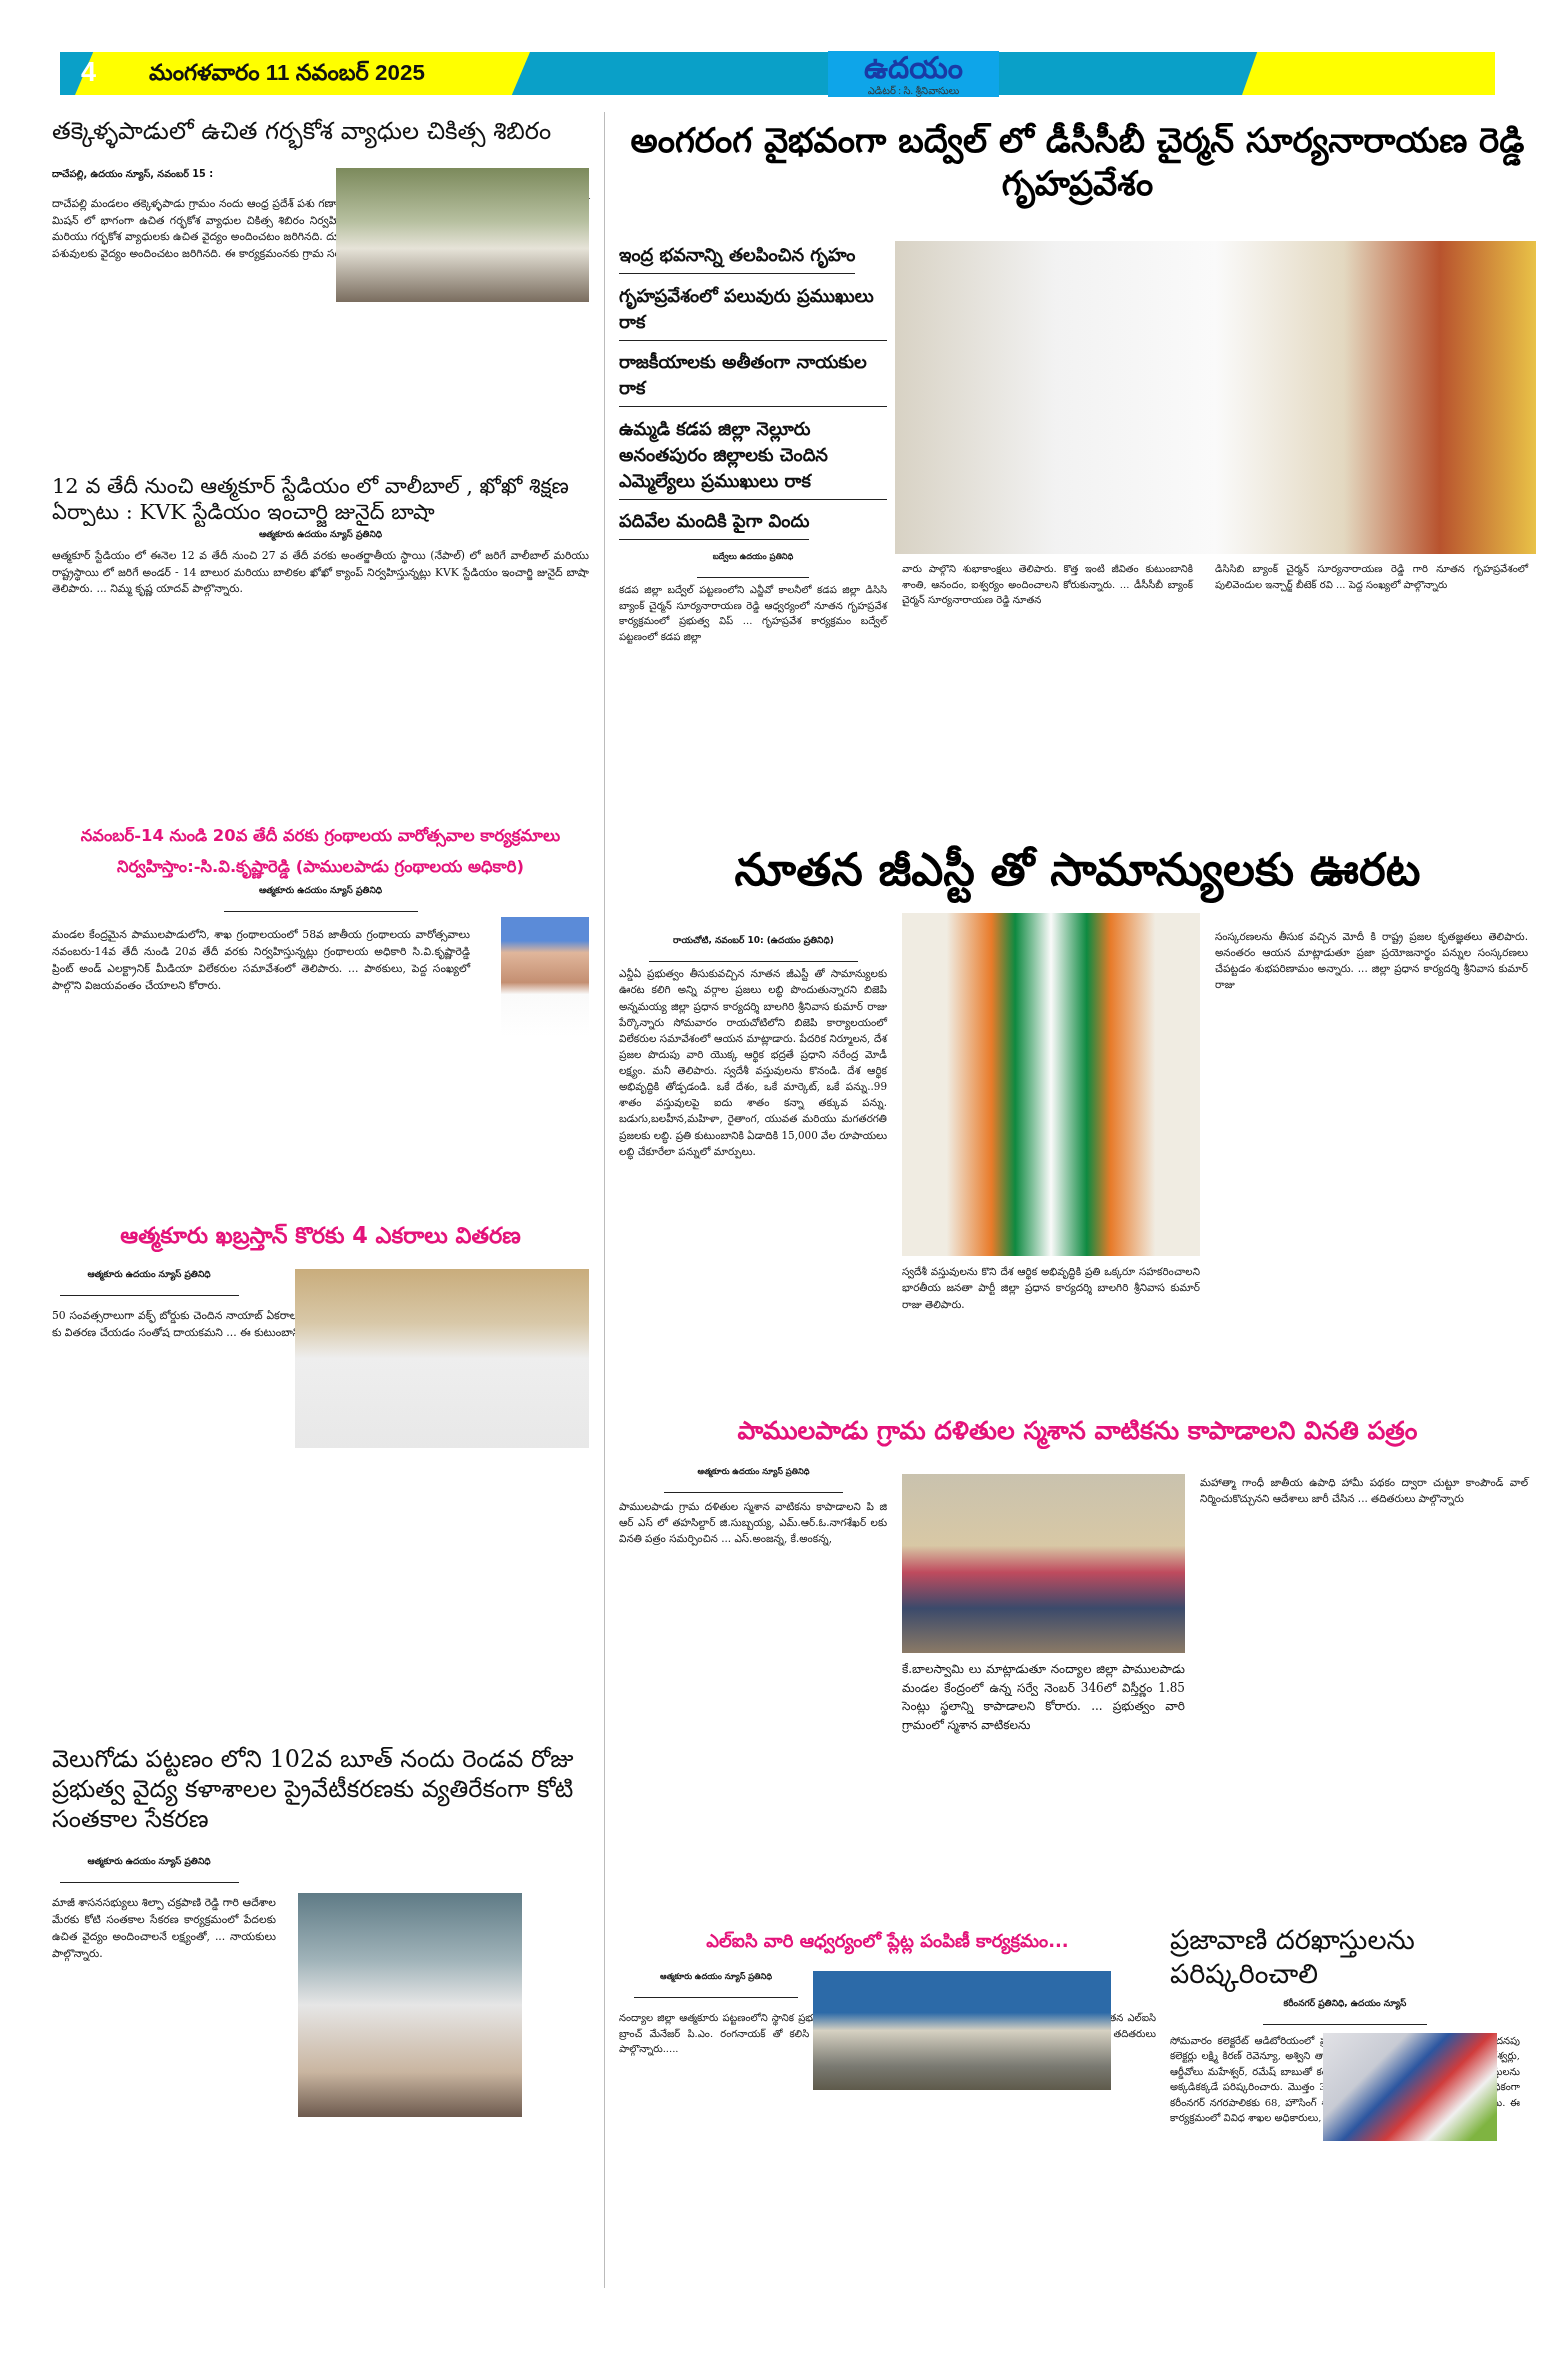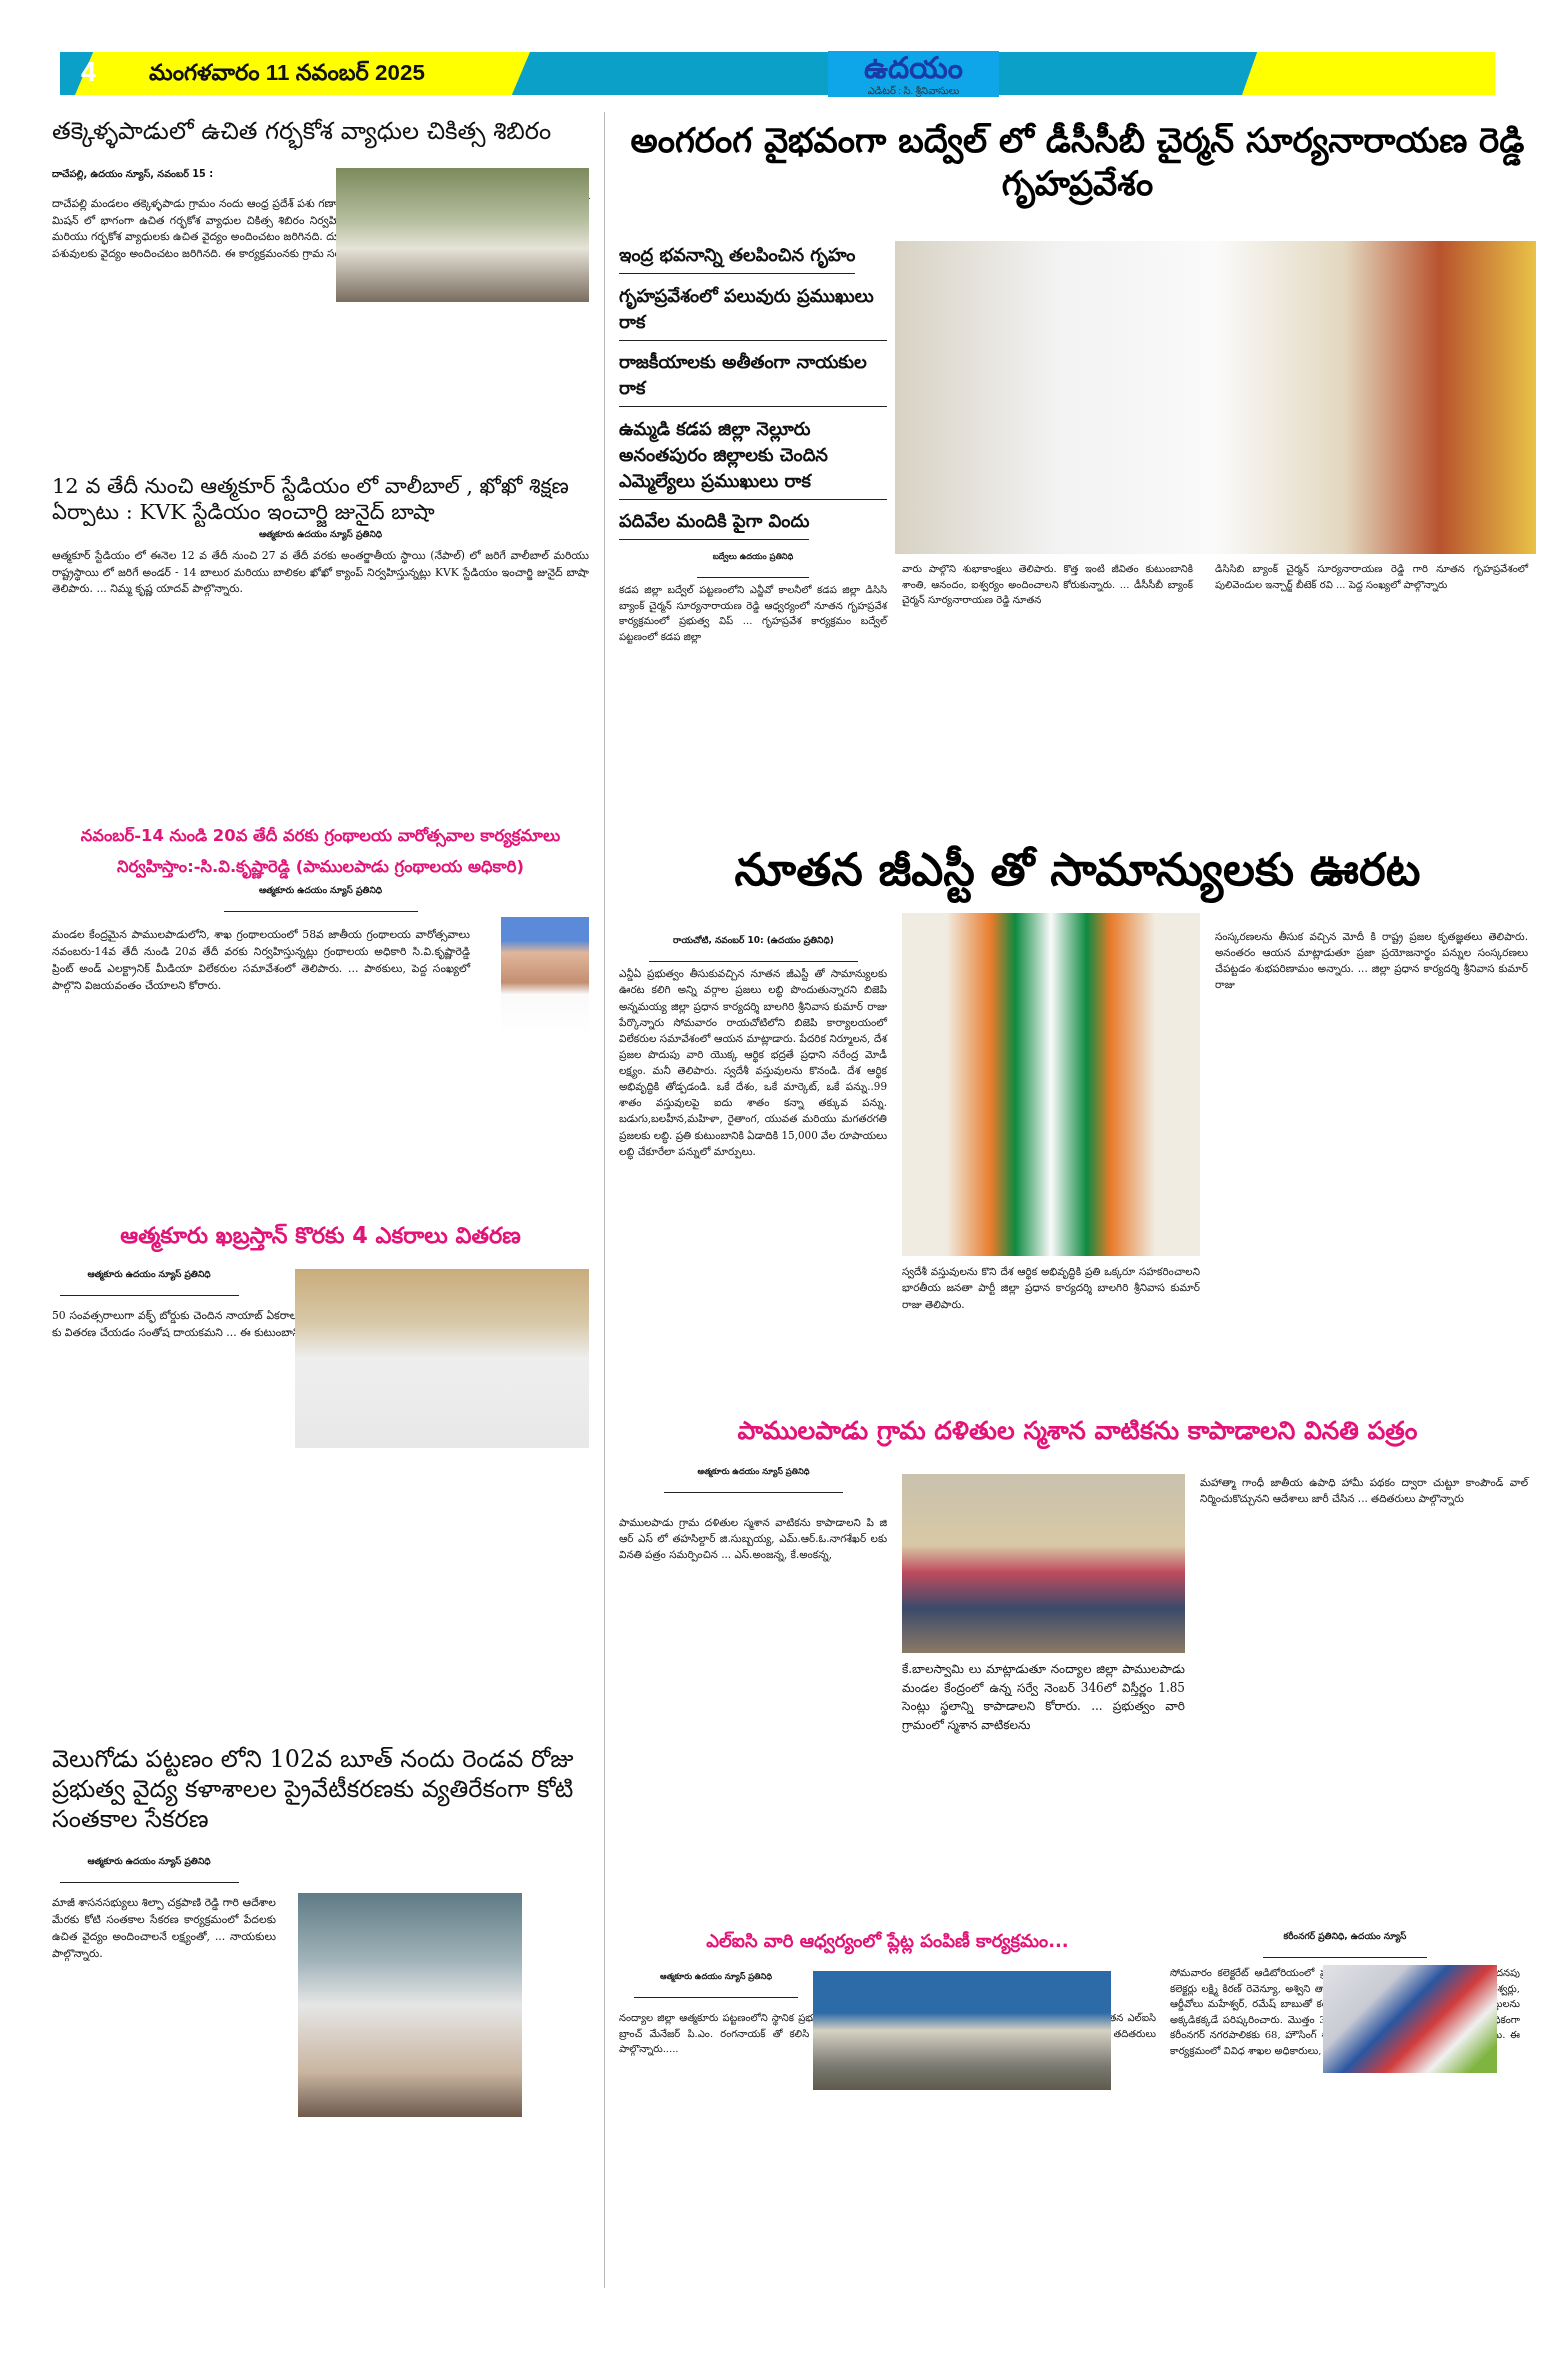--- a/index.html
+++ b/index.html
@@ -108,36 +108,37 @@
     <div class="photo" style="left:283px;top:-22.4px;width:298px;height:343px;background:linear-gradient(90deg,#f0ece2 0%,#f0ece2 15%,#e87b2a 30%,#0e8a41 38%,#fafafa 50%,#0e8a41 62%,#e87b2a 70%,#f0ece2 85%);"></div>
     <p class="body abs" style="left:283px;top:328px;width:298px;margin:0;font-size:10.4px;">స్వదేశీ వస్తువులను కొని దేశ ఆర్థిక అభివృద్ధికి ప్రతి ఒక్కరూ సహకరించాలని భారతీయ జనతా పార్టీ జిల్లా ప్రధాన కార్యదర్శి బాలగిరి శ్రీనివాస కుమార్ రాజు తెలిపారు.</p>
     <p class="body abs" style="left:596px;top:-7.5px;width:313px;margin:0;font-size:10.4px;">సంస్కరణలను తీసుక వచ్చిన మోదీ కి రాష్ట్ర ప్రజల కృతజ్ఞతలు తెలిపారు. అనంతరం ఆయన మాట్లాడుతూ ప్రజా ప్రయోజనార్థం పన్నుల సంస్కరణలు చేపట్టడం శుభపరిణామం అన్నారు. ... జిల్లా ప్రధాన కార్యదర్శి శ్రీనివాస కుమార్ రాజు</p>
   </div>
 </div>
 
 <div class="abs" style="left:619px;top:1416px;width:917px;">
   <h2 class="hd-pink" style="font-size:25px;">పాములపాడు గ్రామ దళితుల స్మశాన వాటికను కాపాడాలని వినతి పత్రం</h2>
   <div style="position:relative;margin-top:15px;height:417px;">
     <div class="byline" style="width:179px;margin-left:45px;font-size:8.2px;">ఆత్మకూరు ఉదయం న్యూస్ ప్రతినిధి</div>
-    <p class="body abs" style="left:0;top:48px;width:268px;margin:0;font-size:10.4px;">పాములపాడు గ్రామ దళితుల స్మశాన వాటికను కాపాడాలని పి జి ఆర్ ఎస్ లో తహసిల్దార్ జి.సుబ్బయ్య, ఎమ్.ఆర్.ఓ.నాగశేఖర్ లకు వినతి పత్రం సమర్పించిన ... ఎస్.అంజన్న, కే.అంకన్న,</p>
+    <p class="body abs" style="left:0;top:32px;width:268px;margin:0;font-size:10.4px;">పాములపాడు గ్రామ దళితుల స్మశాన వాటికను కాపాడాలని పి జి ఆర్ ఎస్ లో తహసిల్దార్ జి.సుబ్బయ్య, ఎమ్.ఆర్.ఓ.నాగశేఖర్ లకు వినతి పత్రం సమర్పించిన ... ఎస్.అంజన్న, కే.అంకన్న,</p>
     <div class="photo" style="left:283px;top:7.5px;width:283px;height:179px;background:linear-gradient(180deg,#c9c2ae 0%,#d8c8a5 40%,#bf4b5e 55%,#3b4a6b 75%,#8b7a66 100%);"></div>
     <p class="body abs" style="left:283px;top:194px;width:283px;margin:0;font-size:12px;">కే.బాలస్వామి లు మాట్లాడుతూ నంద్యాల జిల్లా పాములపాడు మండల కేంద్రంలో ఉన్న సర్వే నెంబర్ 346లో విస్తీర్ణం 1.85 సెంట్లు స్థలాన్ని కాపాడాలని కోరారు. ... ప్రభుత్వం వారి గ్రామంలో స్మశాన వాటికలను</p>
     <p class="body abs" style="left:581px;top:7.5px;width:328px;margin:0;font-size:10.4px;">మహాత్మా గాంధీ జాతీయ ఉపాధి హామీ పథకం ద్వారా చుట్టూ కాంపౌండ్ వాల్ నిర్మించుకొచ్చునని ఆదేశాలు జారీ చేసిన ... తదితరులు పాల్గొన్నారు</p>
   </div>
 </div>
 
 <div class="abs" style="left:619px;top:1930px;width:537px;">
   <h2 class="hd-pink" style="font-size:18px;">ఎల్ఐసి వారి ఆధ్వర్యంలో ప్లేట్ల పంపిణీ కార్యక్రమం...</h2>
   <div style="position:relative;margin-top:15px;">
     <div class="photo" style="left:194px;top:0;width:298px;height:119px;background:linear-gradient(180deg,#2c6aa8 0%,#2c6aa8 35%,#d6d1c2 50%,#7a7a72 80%,#5e5a4b 100%);"></div>
     <div class="byline" style="width:164px;margin-left:15px;font-size:8.2px;">ఆత్మకూరు ఉదయం న్యూస్ ప్రతినిధి</div>
     <p class="body" style="margin:12px 0 0;font-size:10px;">నంద్యాల జిల్లా ఆత్మకూరు పట్టణంలోని స్థానిక ప్రభుత్వ బాలికల ఉన్నత పాఠశాలలో ప్రధాన ఉపాధ్యాయులు ఉమా రాణి అధ్యక్షతన ఎల్ఐసి బ్రాంచ్ మేనేజర్ పి.ఎం. రంగనాయక్ తో కలిసి 350 ప్లేట్ల పంపిణీ కార్యక్రమం నిర్వహించడం జరిగినది. ... ఇస్మాయిల్ తదితరులు పాల్గొన్నారు.....</p>
   </div>
 </div>
 
 <div class="abs" style="left:1170px;top:1923px;width:350px;">
+  <h2 class="hd-thin" style="font-size:27px;font-family:'DejaVu Sans',sans-serif;">ప్రజావాణి దరఖాస్తులను పరిష్కరించాలి</h2>
   <div class="byline" style="width:164px;margin:7.5px auto 7.5px;font-size:9px;">కరీంనగర్ ప్రతినిధి, ఉదయం న్యూస్</div>
   <div style="position:relative;">
     <div class="photo" style="left:153px;top:0;width:174px;height:108px;background:linear-gradient(135deg,#e2e2e6 0%,#c8cbd4 30%,#2c56a0 45%,#d13c3c 60%,#f0f0f0 75%,#7fb441 90%);"></div>
     <p class="body" style="margin:0;font-size:10px;">సోమవారం కలెక్టరేట్ ఆడిటోరియంలో ప్రజావాణి నిర్వహించారు. ఈ సందర్భంగా అదనపు కలెక్టర్లు లక్ష్మి కిరణ్ రెవెన్యూ, అశ్విని తానాజీ వాకడే స్థానిక సంస్థలు, డీఆర్ఓ వెంకటేశ్వర్లు, ఆర్డీవోలు మహేశ్వర్, రమేష్ బాబుతో కలిసి దరఖాస్తులు స్వీకరించారు. కొన్ని దరఖాస్తులను అక్కడికక్కడే పరిష్కరించారు. మొత్తం 339 దరఖాస్తులు వచ్చాయి. ఇందులో అత్యధికంగా కరీంనగర్ నగరపాలికకు 68, హౌసింగ్ శాఖకు సంబంధించి 43 దరఖాస్తులు వచ్చాయి. ఈ కార్యక్రమంలో వివిధ శాఖల అధికారులు, సిబ్బంది పాల్గొన్నారు.</p>
   </div>
 </div>
 
 
 </body></html>

